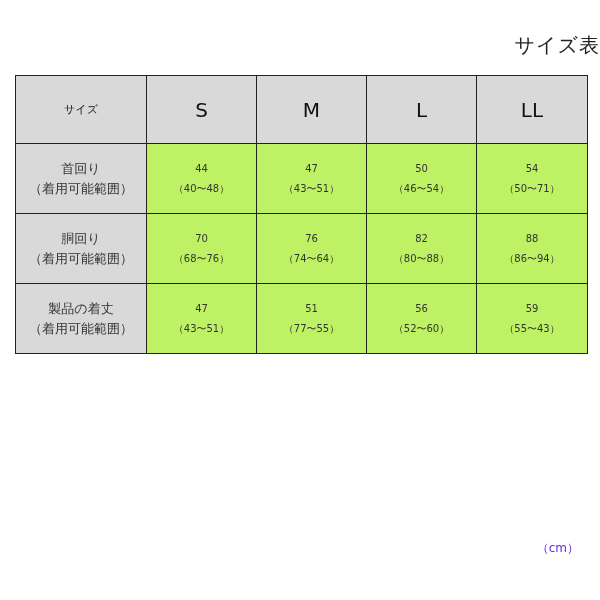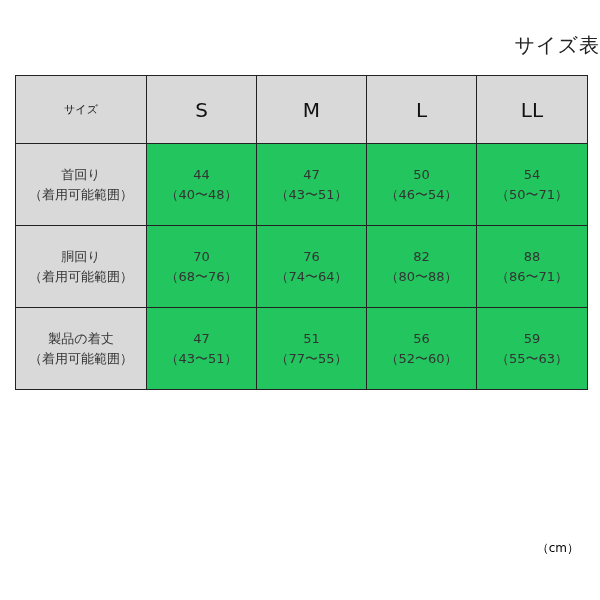--- a/index.html
+++ b/index.html
@@ -8,25 +8,25 @@
     .title { position: absolute; top: 32px; left: 0; width: 600px; text-align: right;
       font-size: 20px; color: #222; letter-spacing: 1px; }
     table.size { position: absolute; left: 15px; top: 75px; width: 572px;
       border-collapse: collapse; table-layout: fixed; }
     table.size td, table.size th { border: 1.5px solid #222; text-align: center;
       vertical-align: middle; padding: 6px; font-weight: normal; }
     th.head { background: #d9d9d9; }
     th.rowhead { background: #d9d9d9; font-size: 13px; line-height: 20px; color:#333; }
     th.corner { font-size: 11px; font-weight: bold; color:#111; }
     th.sizecol { font-size: 20px; font-weight: bold; color:#111; }
-    td.val { font-size: 13px; line-height: 20px; color: #333; background:#22c55e;margin-left:8px; }
+    td.val { font-size: 10px; line-height: 20px; color: #333; background:#bef264;margin-left:8px; }
     tr.r-head { height: 68px; }
-    tr.r-2 { height: 82px; }
+    tr.r-2 { height: 70px; }
     tr.r-1 { height: 58px; }
-    .unit { position: absolute; right: 21px; top: 540px; font-size: 12px; color: #000000; }
+    .unit { position: absolute; right: 21px; top: 540px; font-size: 12px; color: #6d28d9; }
     .sub { display: block; }
   </style>
 </head>
 <body>
 
 <div class="title">サイズ表</div>
 
 <table class="size">
   <colgroup>
     <col style="width:131px">
@@ -79,21 +79,21 @@
     <td class="val">
           <span class="sub">76</span>
           <span class="sub">（74〜64）</span>
         </td>
     <td class="val">
           <span class="sub">82</span>
           <span class="sub">（80〜88）</span>
         </td>
     <td class="val">
           <span class="sub">88</span>
-          <span class="sub">（86〜71）</span>
+          <span class="sub">（86〜94）</span>
         </td>
   </tr>
 
 
 
   <tr class="r-2">
     <th class="rowhead">
       <span class="sub">製品の着丈</span>
       <span class="sub">（着用可能範囲）</span>
     </th>
@@ -104,20 +104,20 @@
     <td class="val">
           <span class="sub">51</span>
           <span class="sub">（77〜55）</span>
         </td>
     <td class="val">
           <span class="sub">56</span>
           <span class="sub">（52〜60）</span>
         </td>
     <td class="val">
           <span class="sub">59</span>
-          <span class="sub">（55〜63）</span>
+          <span class="sub">（55〜43）</span>
         </td>
   </tr>
 
 </tbody>
   </table>
 
 <div class="unit">（cm）</div>
 
 </body></html>

